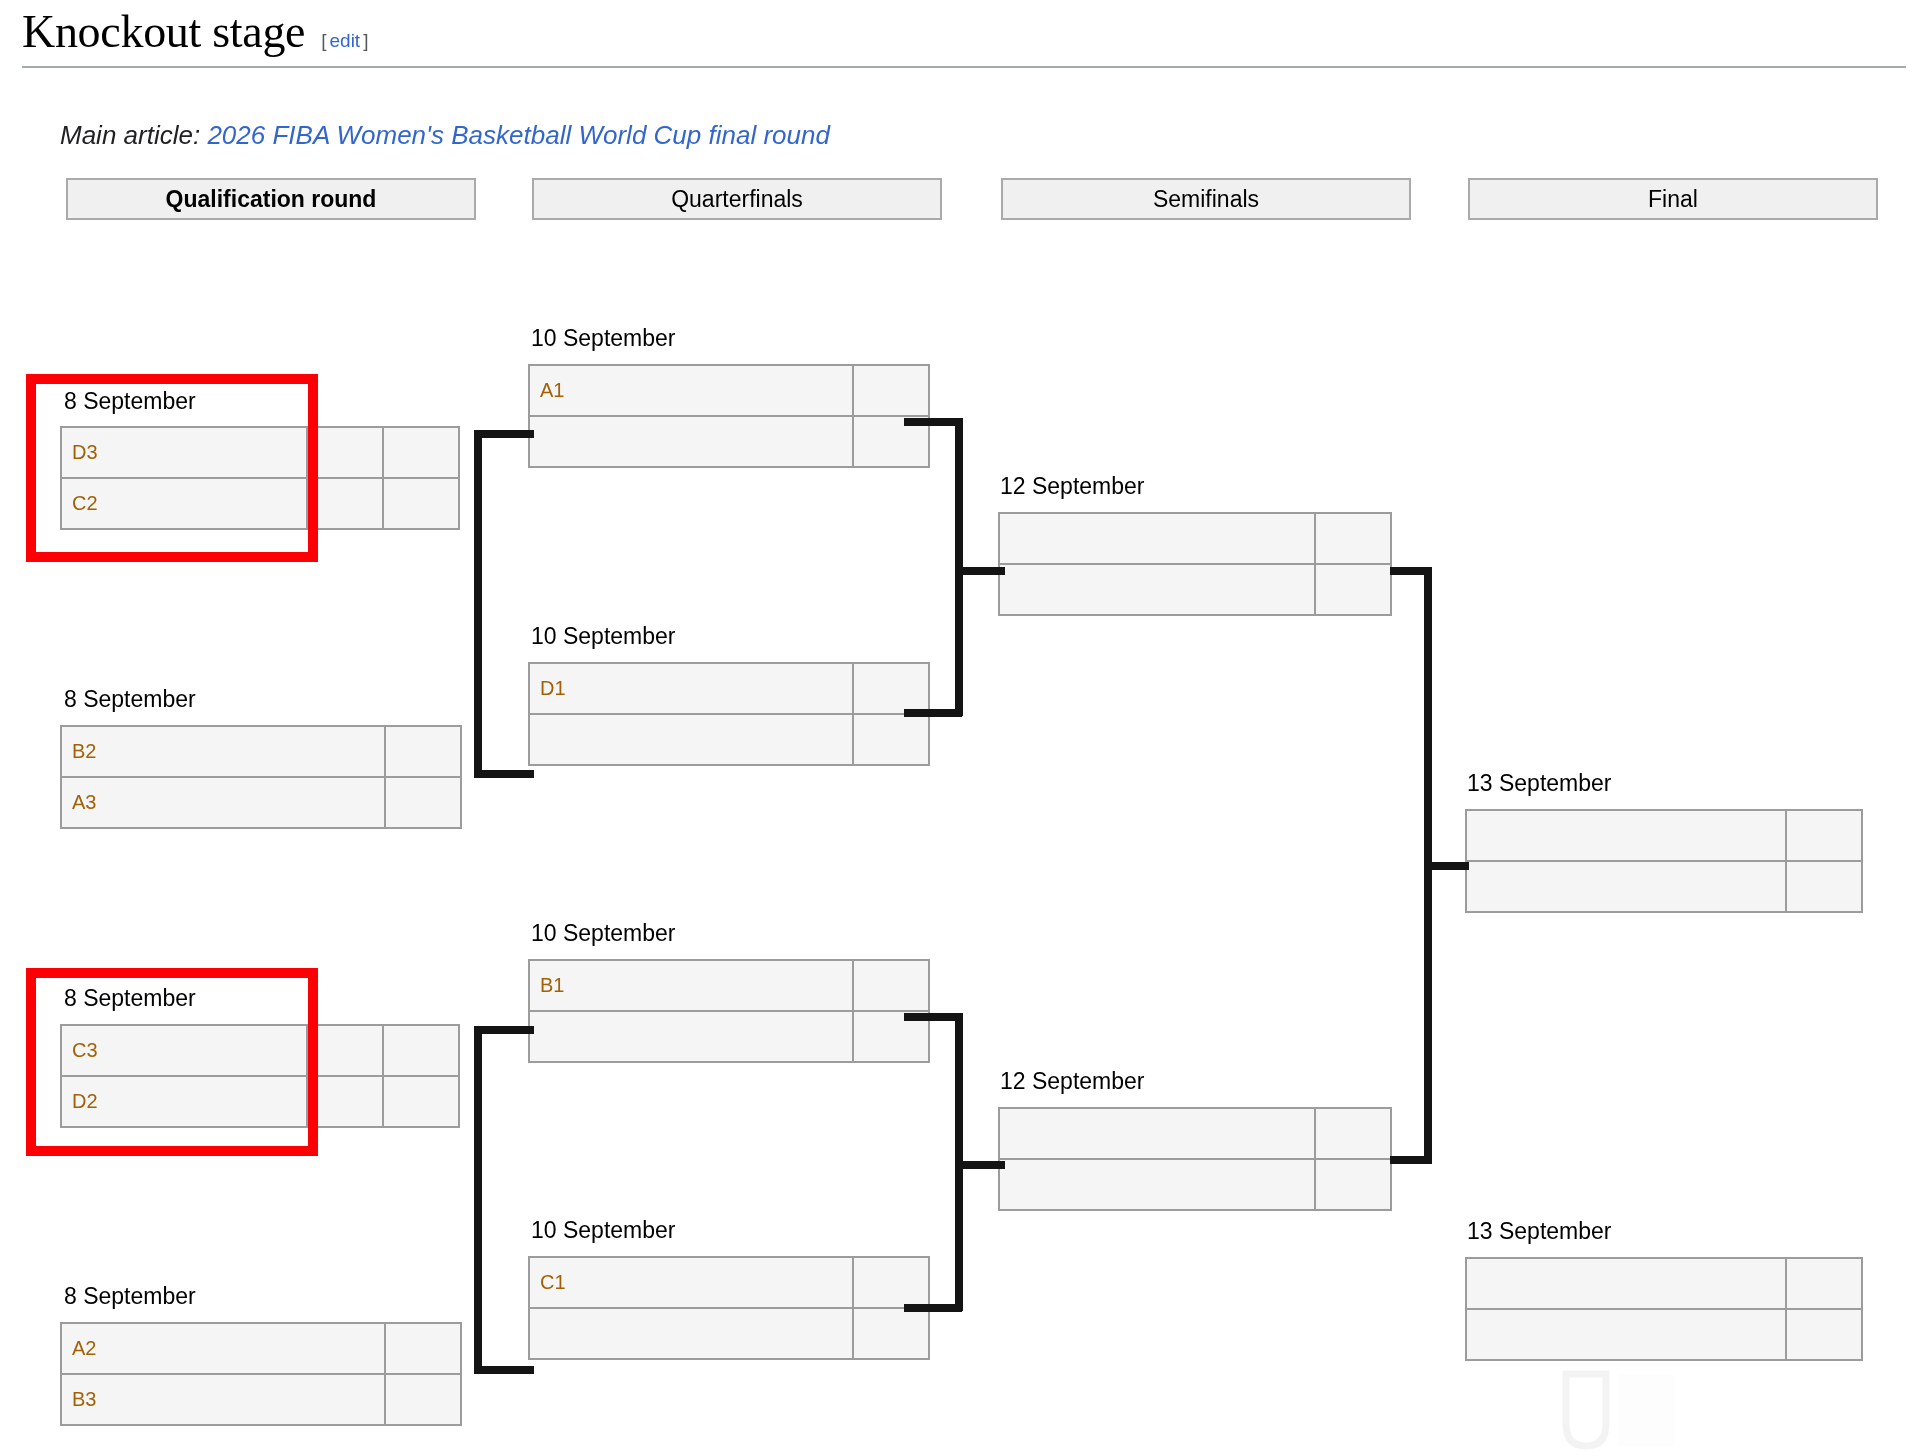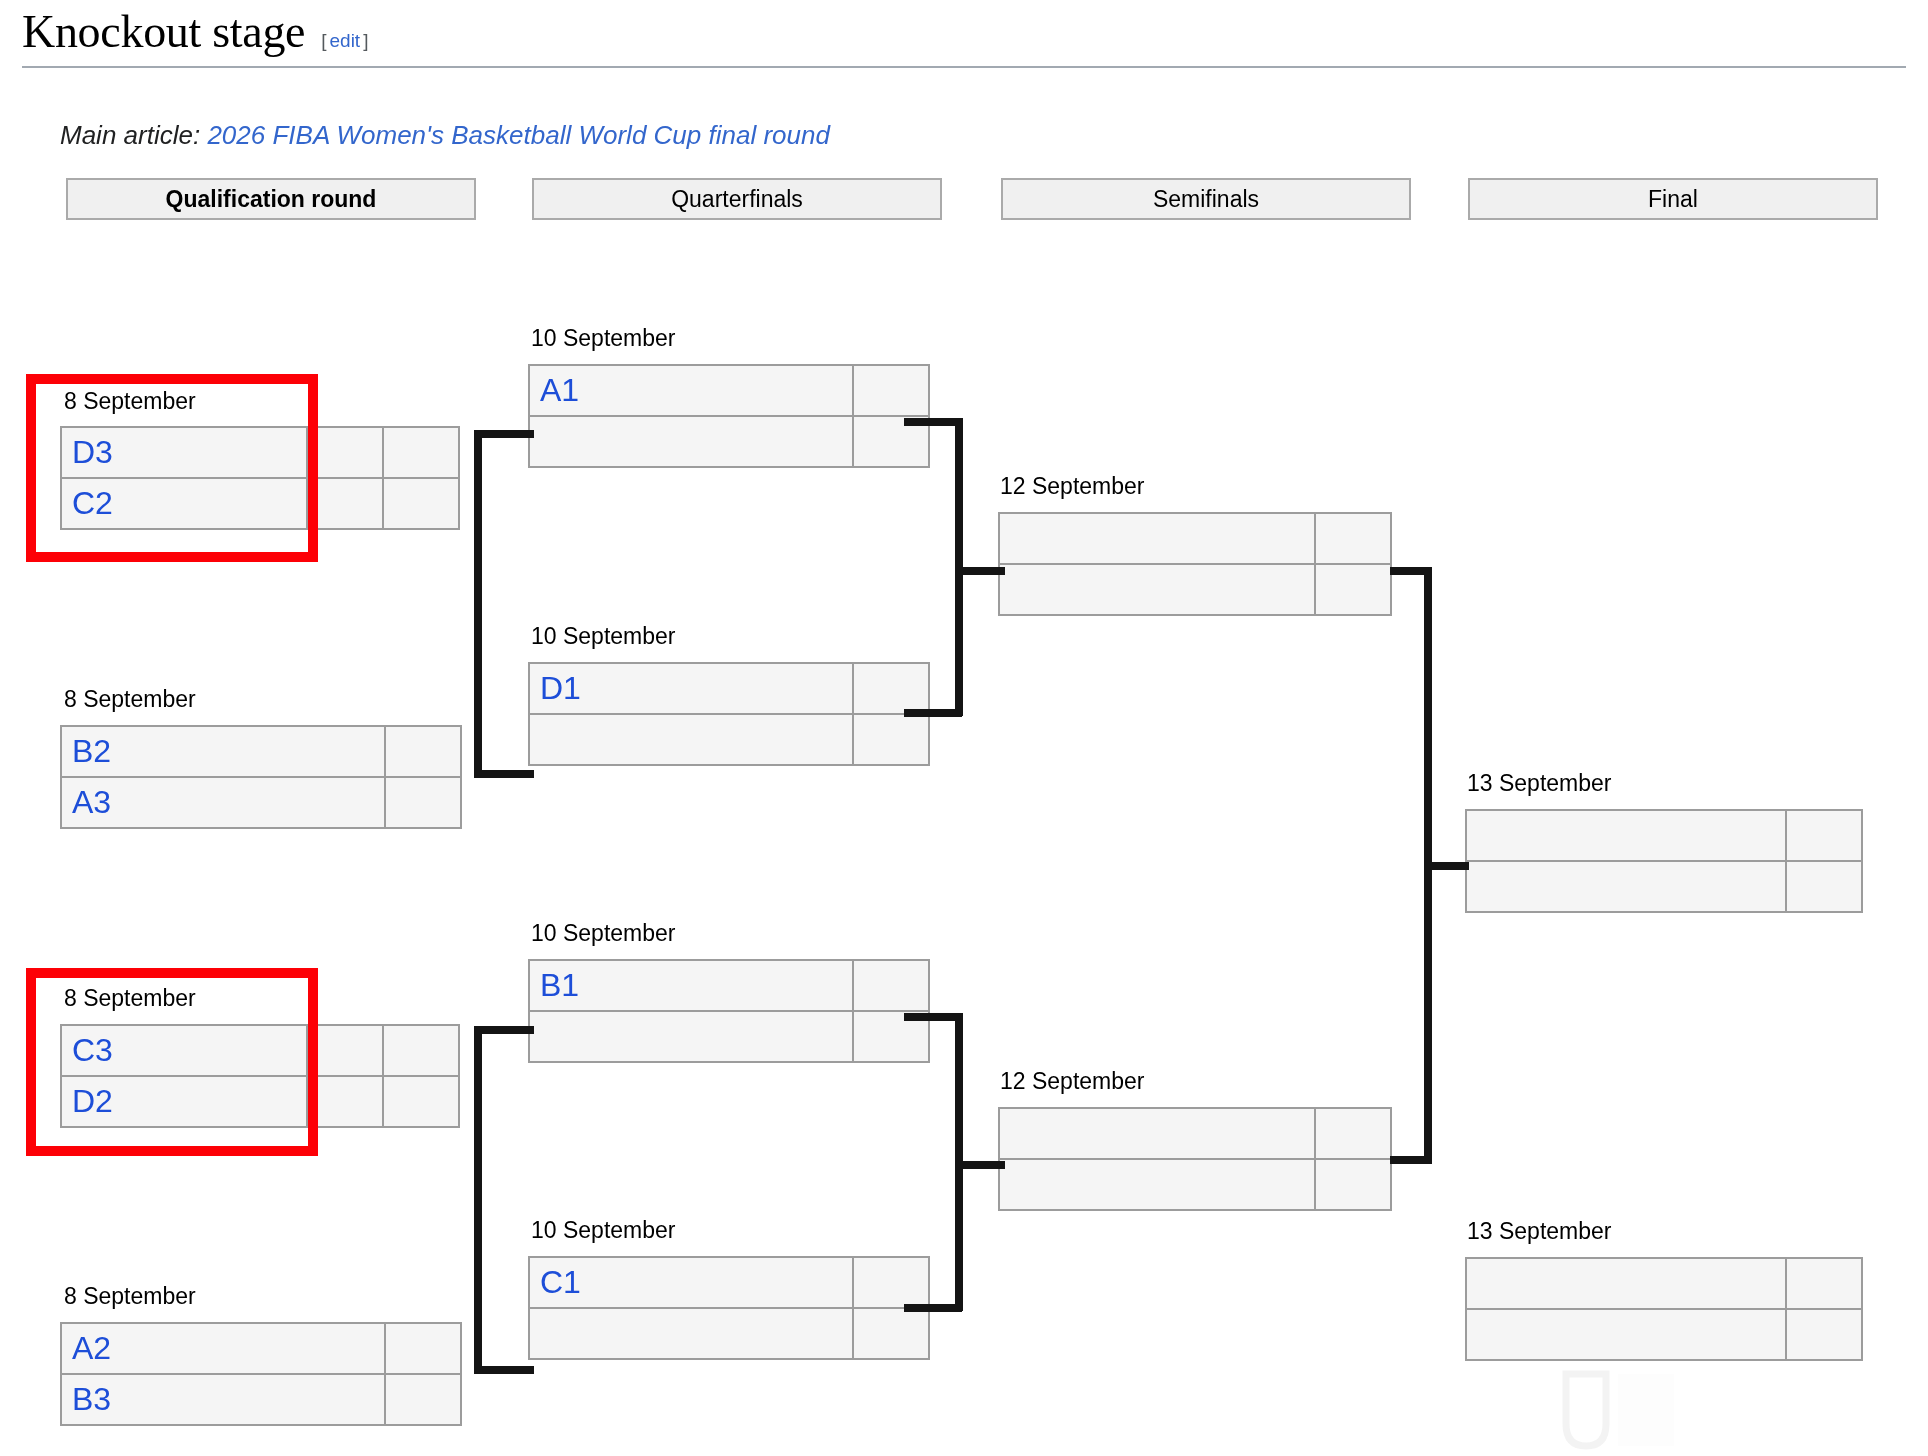--- a/index.html
+++ b/index.html
@@ -93,22 +93,22 @@
     display: flex;
     height: 51px;
   }
   .cell {
     background: #f5f5f5;
     border: 2px solid #9c9c9c;
     margin-top: -2px;
     margin-left: -2px;
     display: flex;
     align-items: center;
-    font-size: 32px;
-    color: #1d4ed8;
+    font-size: 20px;
+    color: #a16207;
     padding-left: 10px;
     overflow: hidden;
     white-space: nowrap;
   }
   .cell.score { padding-left: 0; justify-content: center; }
 
   
   .line {
     position: absolute;
     background: #141414;

